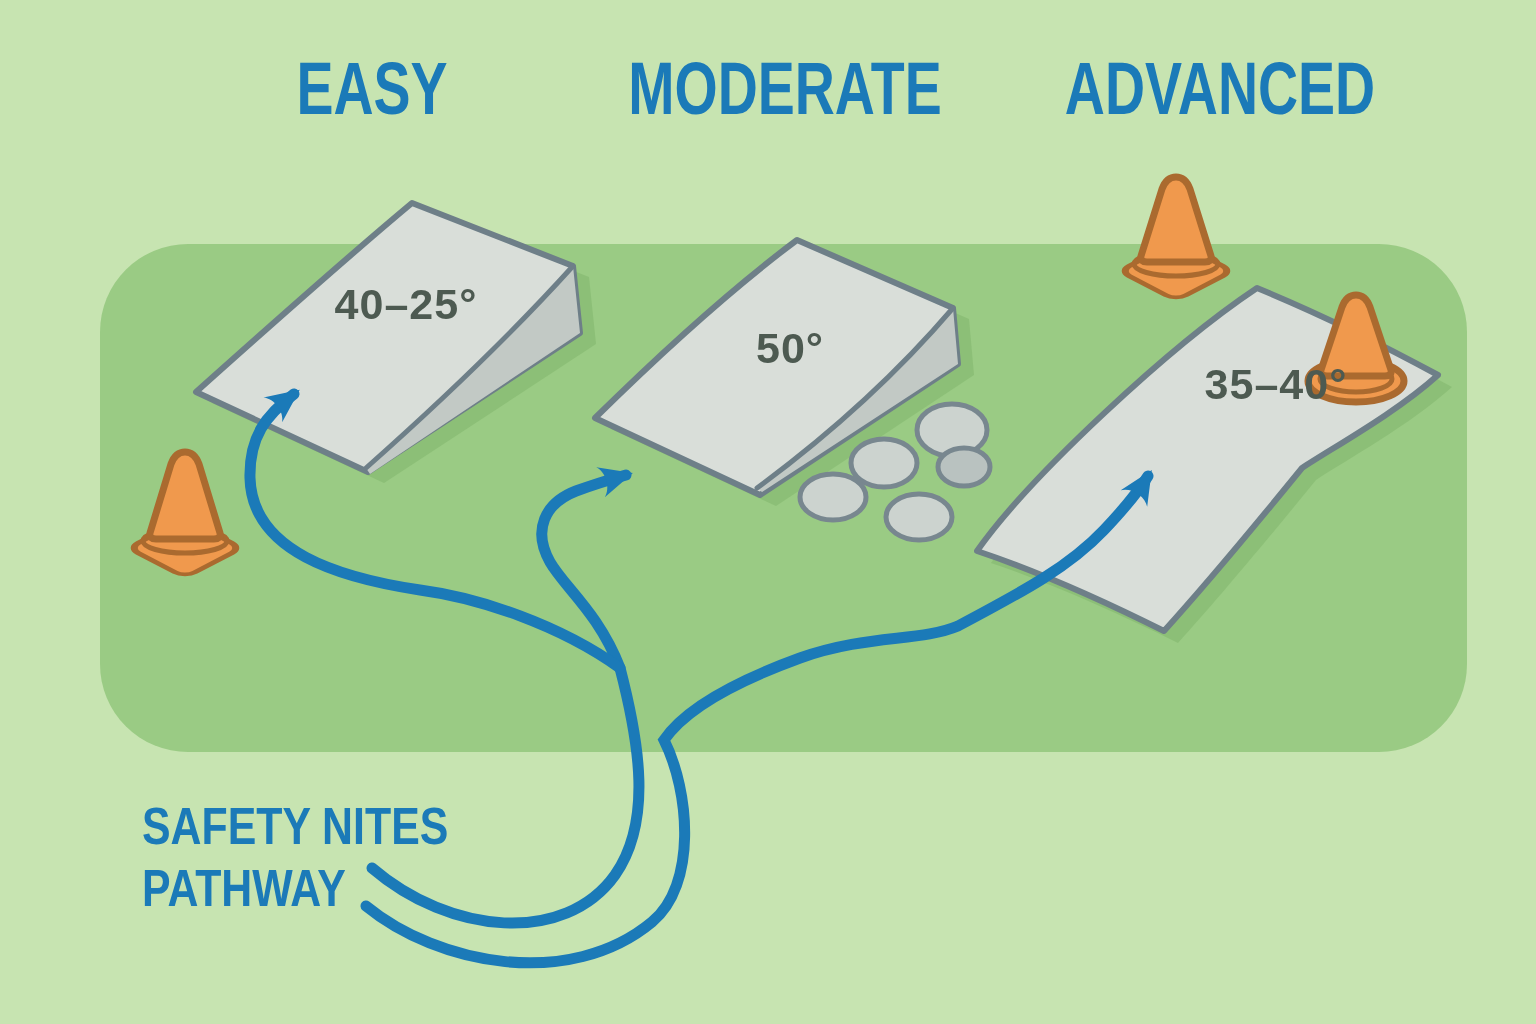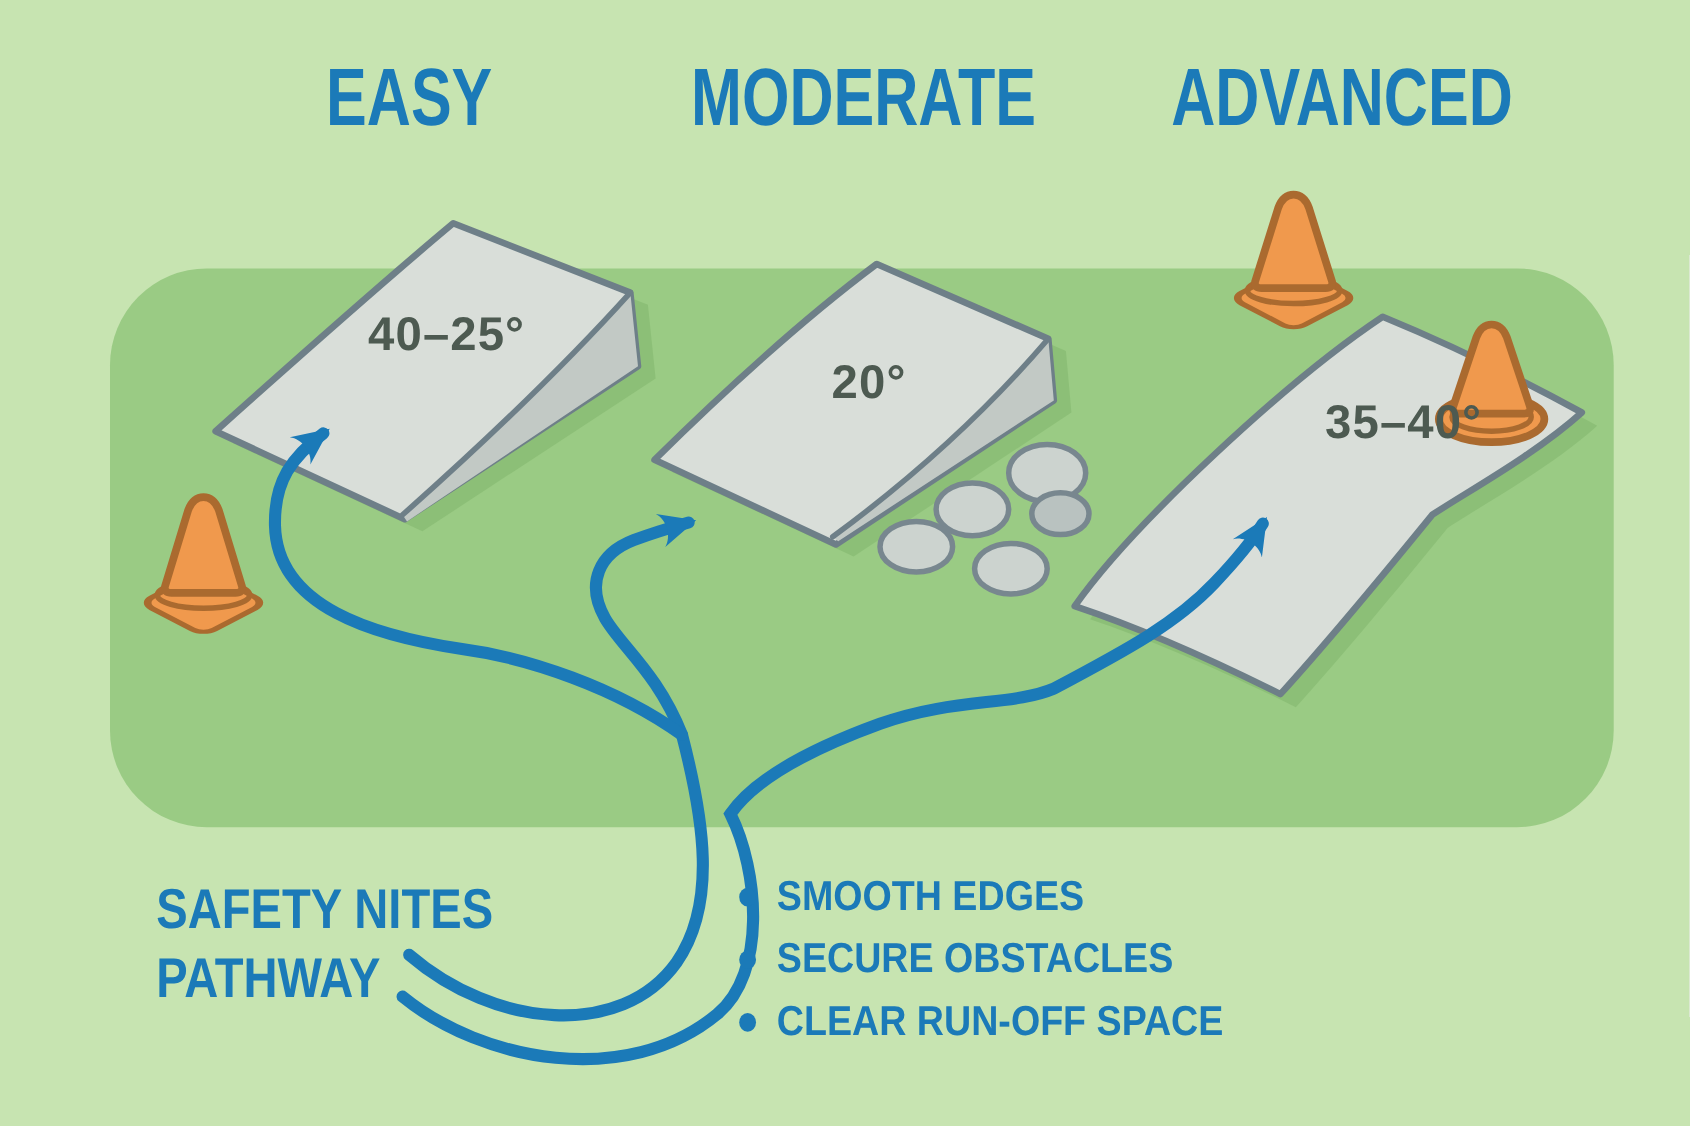--- a/index.html
+++ b/index.html
@@ -128,36 +128,22 @@
                C 688,705 745,678 800,658 C 868,634 920,642 958,626
                C 1026,590 1070,566 1104,530 C 1122,511 1138,492 1148,476"></path>
     </g>
   </svg>
 
   <div class="hdr" style="left:372px">EASY</div>
   <div class="hdr" style="left:785px">MODERATE</div>
   <div class="hdr" style="left:1220px">ADVANCED</div>
 
   <div class="angle" style="left:406px;top:283px">40–25°</div>
-  <div class="angle" style="left:790px;top:327px">20°</div>
+  <div class="angle" style="left:790px;top:327px">50°</div>
   <div class="angle" style="left:1276px;top:363px">35–40°</div>
 
   <div class="safety-title">
     <div>SAFETY NITES</div>
     <div>PATHWAY</div>
   </div>
 
-  <div class="bullets">
-    <div class="bullet-row">
-      <span class="bullet-dot"></span>
-      <span>SMOOTH EDGES</span>
-    </div>
-    <div class="bullet-row">
-      <span class="bullet-dot"></span>
-      <span>SECURE OBSTACLES</span>
-    </div>
-    <div class="bullet-row">
-      <span class="bullet-dot"></span>
-      <span>CLEAR RUN-OFF SPACE</span>
-    </div>
-  </div>
 
 </div>
 
 </body></html>

